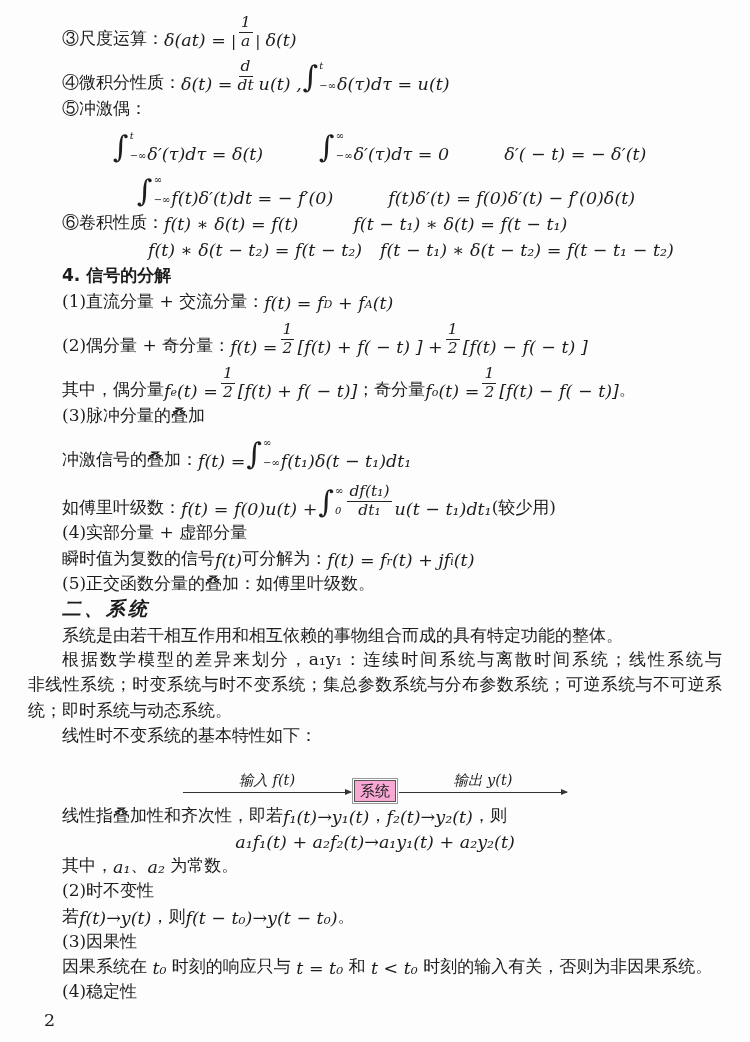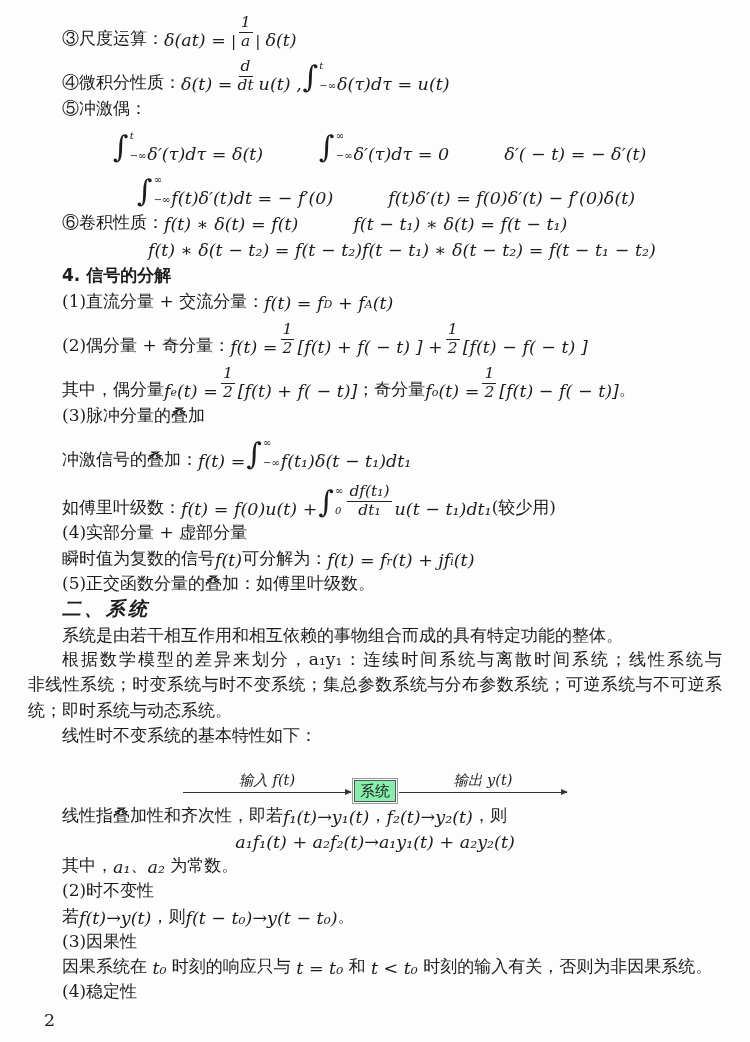--- a/index.html
+++ b/index.html
@@ -7,21 +7,21 @@
     padding:6px 28px 0 28px;display:flex;flex-direction:column;color:#1c1c1c;
     font-family:"DejaVu Serif","Liberation Serif",serif;font-size:17px;overflow:hidden;}
   .row{display:flex;align-items:flex-end;min-height:25px;flex:0 0 auto;}
   .r26{min-height:26px}.r27{min-height:27px}
   .r44{min-height:44px}.r48{min-height:48px}
   .ind{padding-left:34px;}
   .ind2{padding-left:84px;}
   .ind3{padding-left:108px;}
   .ind4{padding-left:120px;}
   .gap55{column-gap:55px;}
-  .gap18{}
+  .gap18{column-gap:18px;}
   .center{justify-content:center;}
   .t{white-space:pre;}
   .m{font-style:italic;white-space:pre;font-size:17.5px;}
   sub.ms{font-size:11px;font-style:italic;align-self:flex-end;margin-bottom:2px;}
   .frac{display:inline-flex;flex-direction:column;align-items:center;font-style:italic;
     font-size:15.5px;line-height:1.12;margin:0 3px;}
   .fnum{border-bottom:1px solid #222;padding:0 2px;}
   .fden{padding:0 2px;}
   .int{display:inline-flex;align-items:center;margin:0 1px;}
   .isym{font-size:30px;line-height:1;font-style:normal;}
@@ -30,21 +30,21 @@
   .h4{font-family:"DejaVu Sans","Liberation Sans",sans-serif;font-weight:700;font-size:17px;}
   .hk{font-weight:700;font-style:italic;font-size:19px;letter-spacing:3px;}
   .jline{display:block;text-align:justify;text-align-last:justify;white-space:nowrap;line-height:25px;}
   .diag{justify-content:center;align-items:flex-end;min-height:46px;padding-bottom:8px;}
   .arrow{display:flex;flex-direction:column;align-items:center;width:168px;}
   .albl{font-size:14.5px;font-style:italic;margin-bottom:2px;margin-top:8px;}
   .shaft{position:relative;width:100%;height:0;border-top:1.4px solid #333;}
   .shaft::after{content:"";position:absolute;right:-1px;top:-4.4px;width:0;height:0;
     border-left:7px solid #333;border-top:3.5px solid transparent;border-bottom:3.5px solid transparent;}
   .sysbox{border:1.4px solid #555;outline:1px solid #999;outline-offset:1px;padding:0 5px;
-    font-size:15px;line-height:20px;margin:0 3px -9px 3px;background:#86efac;}
+    font-size:15px;line-height:20px;margin:0 3px -9px 3px;background:#f9a8d4;}
   .pagenum{margin-top:auto;padding:0 0 10px 16px;font-size:17.5px;min-height:22px;}
 </style>
 </head>
 <body>
 
 <div class="page">
 
   <div class="row r44 ind">
     <span class="t">③尺度运算：</span>
     <span class="m">δ(at) =</span>

